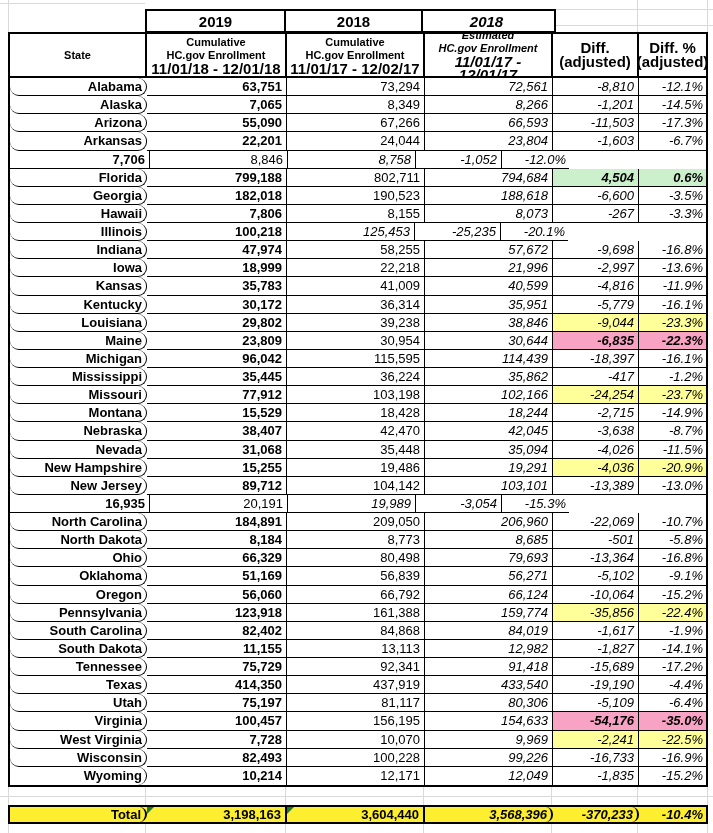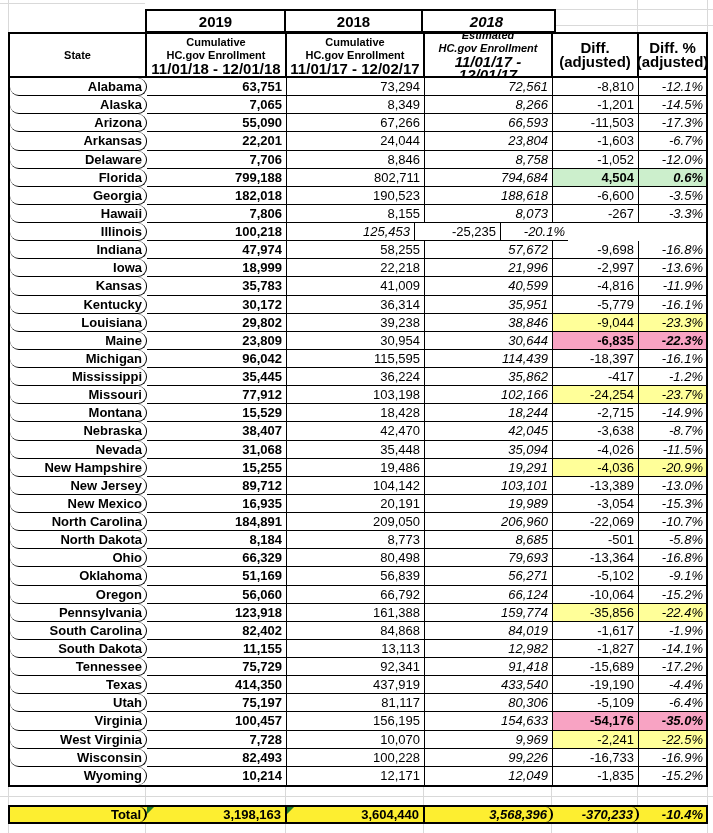--- a/index.html
+++ b/index.html
@@ -51,21 +51,21 @@
     box-sizing:border-box;border-right:1px solid #000;border-bottom:1px solid #000;
     display:flex;align-items:center;justify-content:flex-end;
     padding:0 4px;font-size:13px;white-space:nowrap;overflow:hidden;
   }
   .trow .cell:last-child{border-right:none;}
   .trow:last-child .cell{border-bottom:none;}
   .cell.state{width:137px;font-weight:bold;border-radius:9px;}
   .cell.v2019{width:140px;font-weight:bold;}
   .cell.v2018{width:138px;}
   .cell.vest{width:128px;font-style:italic;}
-  .cell.vdiff{width:86px;}
+  .cell.vdiff{width:86px;font-style:italic;}
   .cell.vpct{width:67px;font-style:italic;padding-right:3px;}
   .hl-yellow{background:var(--hl-yellow,#ffff99);}
   .hl-pink{background:var(--hl-pink,#f8a3c3);font-weight:bold;}
   .hl-green{background:var(--hl-green,#ccefcc);font-weight:bold;}
 
   
   #total-row{
     position:absolute;left:8px;top:805px;width:700px;height:19px;
     box-sizing:border-box;border:2px solid #000;display:flex;background:var(--total-yellow,#fdee30);
   }
@@ -169,21 +169,20 @@
     </div>
       <div class="trow">
       <div class="cell state">Arkansas</div>
       <div class="cell v2019">22,201</div>
       <div class="cell v2018">24,044</div>
       <div class="cell vest">23,804</div>
       <div class="cell vdiff">-1,603</div>
       <div class="cell vpct">-6.7%</div>
     </div>
       <div class="trow">
-      <div class="cell state">Delaware</div>
       <div class="cell v2019">7,706</div>
       <div class="cell v2018">8,846</div>
       <div class="cell vest">8,758</div>
       <div class="cell vdiff">-1,052</div>
       <div class="cell vpct">-12.0%</div>
     </div>
       <div class="trow">
       <div class="cell state">Florida</div>
       <div class="cell v2019">799,188</div>
       <div class="cell v2018">802,711</div>
@@ -320,21 +319,20 @@
     </div>
       <div class="trow">
       <div class="cell state">New Jersey</div>
       <div class="cell v2019">89,712</div>
       <div class="cell v2018">104,142</div>
       <div class="cell vest">103,101</div>
       <div class="cell vdiff">-13,389</div>
       <div class="cell vpct">-13.0%</div>
     </div>
       <div class="trow">
-      <div class="cell state">New Mexico</div>
       <div class="cell v2019">16,935</div>
       <div class="cell v2018">20,191</div>
       <div class="cell vest">19,989</div>
       <div class="cell vdiff">-3,054</div>
       <div class="cell vpct">-15.3%</div>
     </div>
       <div class="trow">
       <div class="cell state">North Carolina</div>
       <div class="cell v2019">184,891</div>
       <div class="cell v2018">209,050</div>

